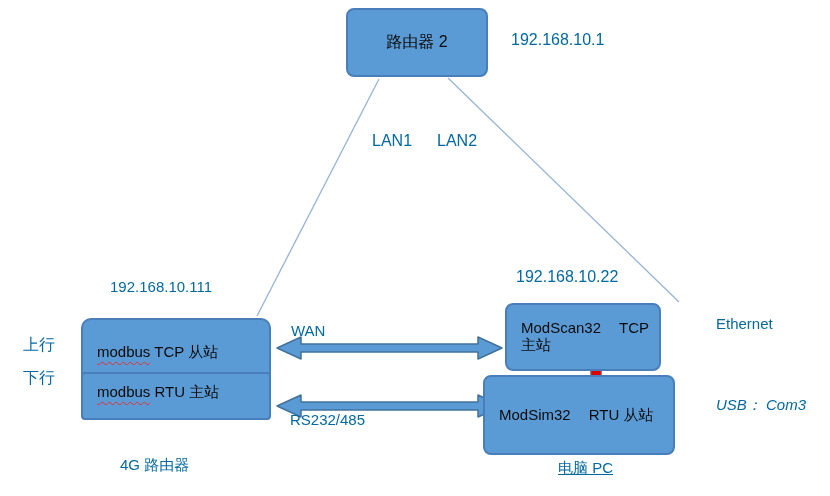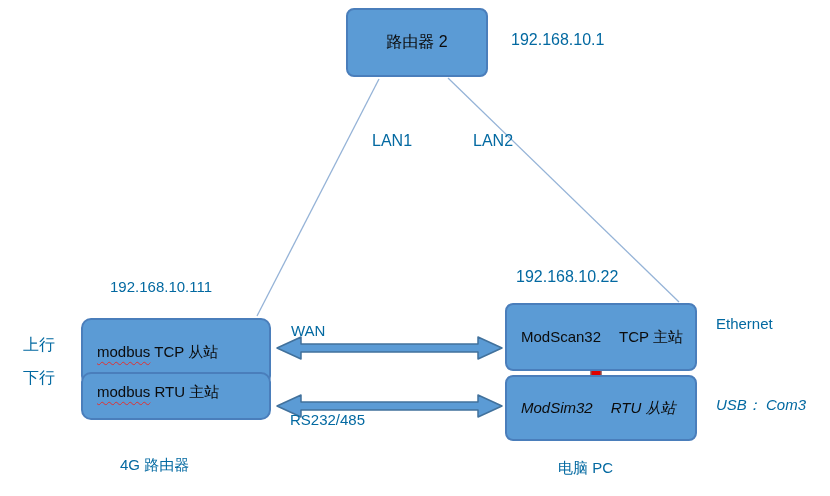--- a/index.html
+++ b/index.html
@@ -54,43 +54,43 @@
 
     <polygon points="596,351 607,365 601,365 601,384 607,384 596,398 585,384 591,384 591,365 585,365" fill="#e00000" stroke="#8f4a48" stroke-width="1.5" stroke-linejoin="round"></polygon>
   </svg>
 
   <div class="node center" style="left:346px;top:8px;width:142px;height:69px;">
     <span class="fs16">路由器 2</span>
   </div>
   <div class="lbl fs16" style="left:511px;top:31px;">192.168.10.1</div>
 
   <div class="lbl fs14" style="left:372px;top:132px;">LAN1</div>
-  <div class="lbl fs14" style="left:437px;top:132px;margin-left:36px;">LAN2</div>
+  <div class="lbl fs14" style="left:437px;top:132px;">LAN2</div>
 
   <div class="lbl fs15" style="left:110px;top:278px;">192.168.10.111</div>
   <div class="lbl fs16" style="left:23px;top:335px;">上行</div>
   <div class="lbl fs16" style="left:23px;top:368px;">下行</div>
 
   <div class="node" style="left:81px;top:318px;width:190px;height:68px;border-radius:10px;">
     <span class="pad fs15"><span class="squiggle">modbus</span><span> TCP 从站</span></span>
   </div>
-  <div class="node" style="left:81px;top:372px;width:190px;height:48px;border-radius:10px;">
+  <div class="node" style="left:81px;top:372px;width:190px;height:48px;border-radius:4px;">
     <span class="pad fs15" style="margin-top:-8px;"><span class="squiggle">modbus</span><span> RTU 主站</span></span>
   </div>
   <div class="lbl fs15" style="left:120px;top:456px;">4G 路由器</div>
 
   <div class="lbl fs15" style="left:291px;top:322px;">WAN</div>
   <div class="lbl fs15" style="left:290px;top:379px;margin-top:32px;">RS232/485</div>
 
   <div class="lbl fs16" style="left:516px;top:268px;">192.168.10.22</div>
 
-  <div class="node" style="left:505px;top:303px;width:192px;height:68px;">
+  <div class="node" style="left:505px;top:303px;width:156px;height:68px;">
     <span class="pad fs15"><span class="name-gap">ModScan32</span><span>TCP 主站</span></span>
   </div>
-  <div class="node" style="left:505px;top:375px;width:192px;height:66px;font-style:italic;">
+  <div class="node" style="left:483px;top:375px;width:192px;height:80px;">
     <span class="pad fs15"><span class="name-gap">ModSim32</span><span>RTU 从站</span></span>
   </div>
 
   <div class="lbl fs15" style="left:716px;top:315px;">Ethernet</div>
   <div class="lbl fs15" style="left:716px;top:396px;font-style:italic;">USB： Com3</div>
-  <div class="lbl fs15" style="left:558px;top:459px;">电脑 PC</div>
+  <div class="lbl fs15" style="left:558px;top:459px;text-decoration:underline;">电脑 PC</div>
 
 </div>
 
 </body></html>

